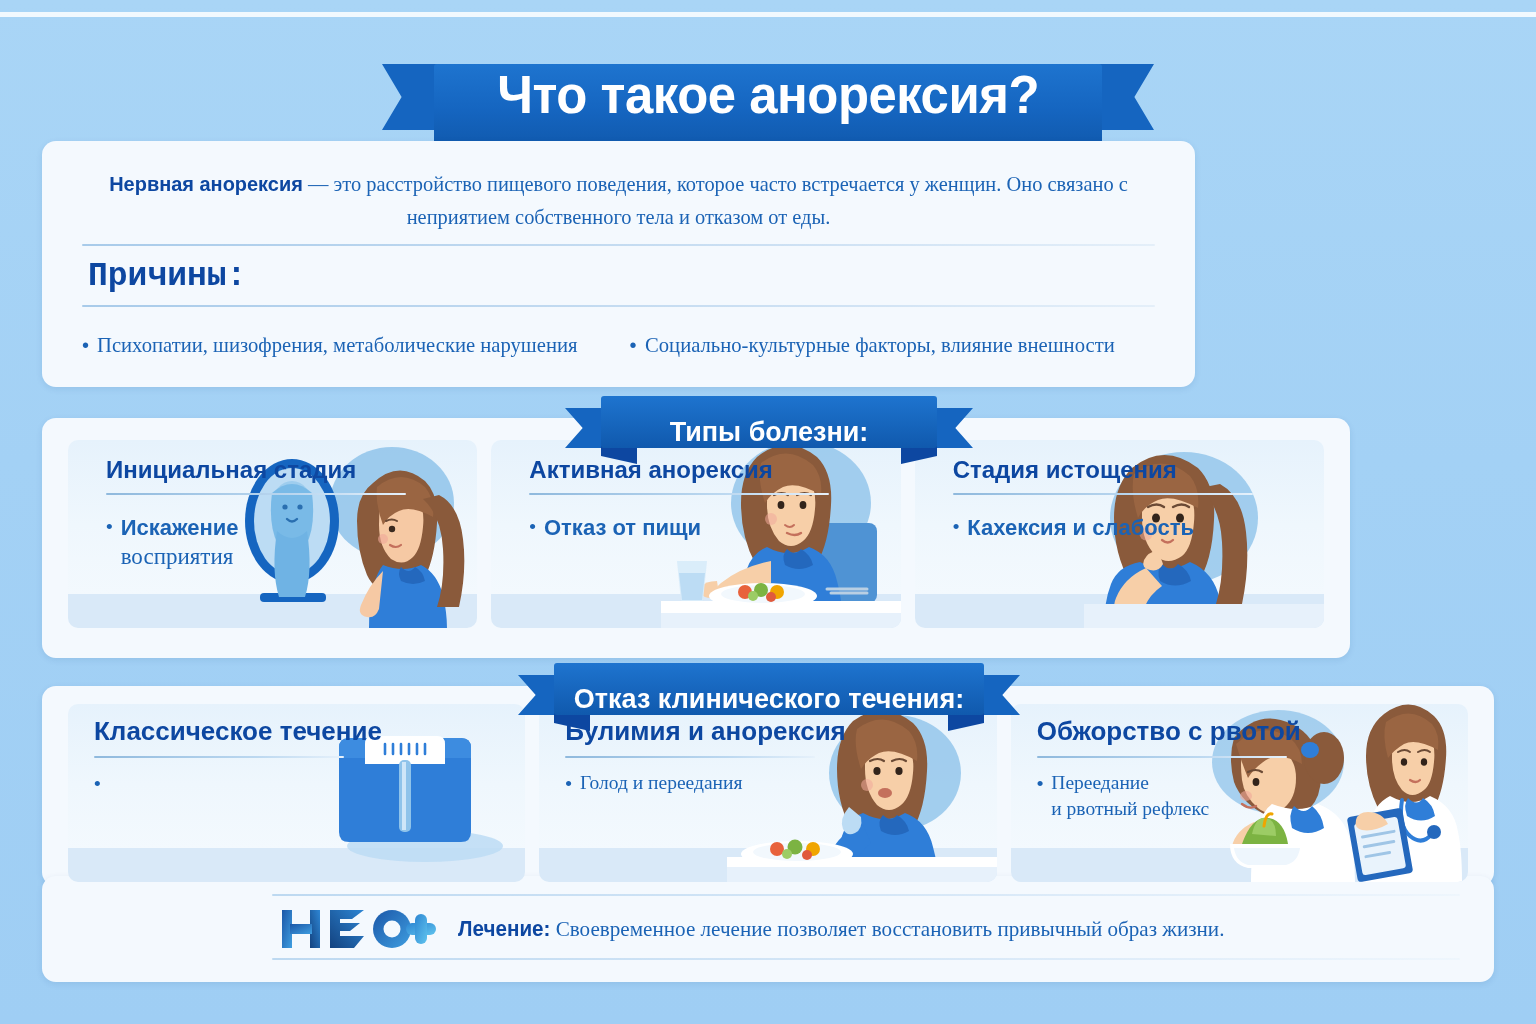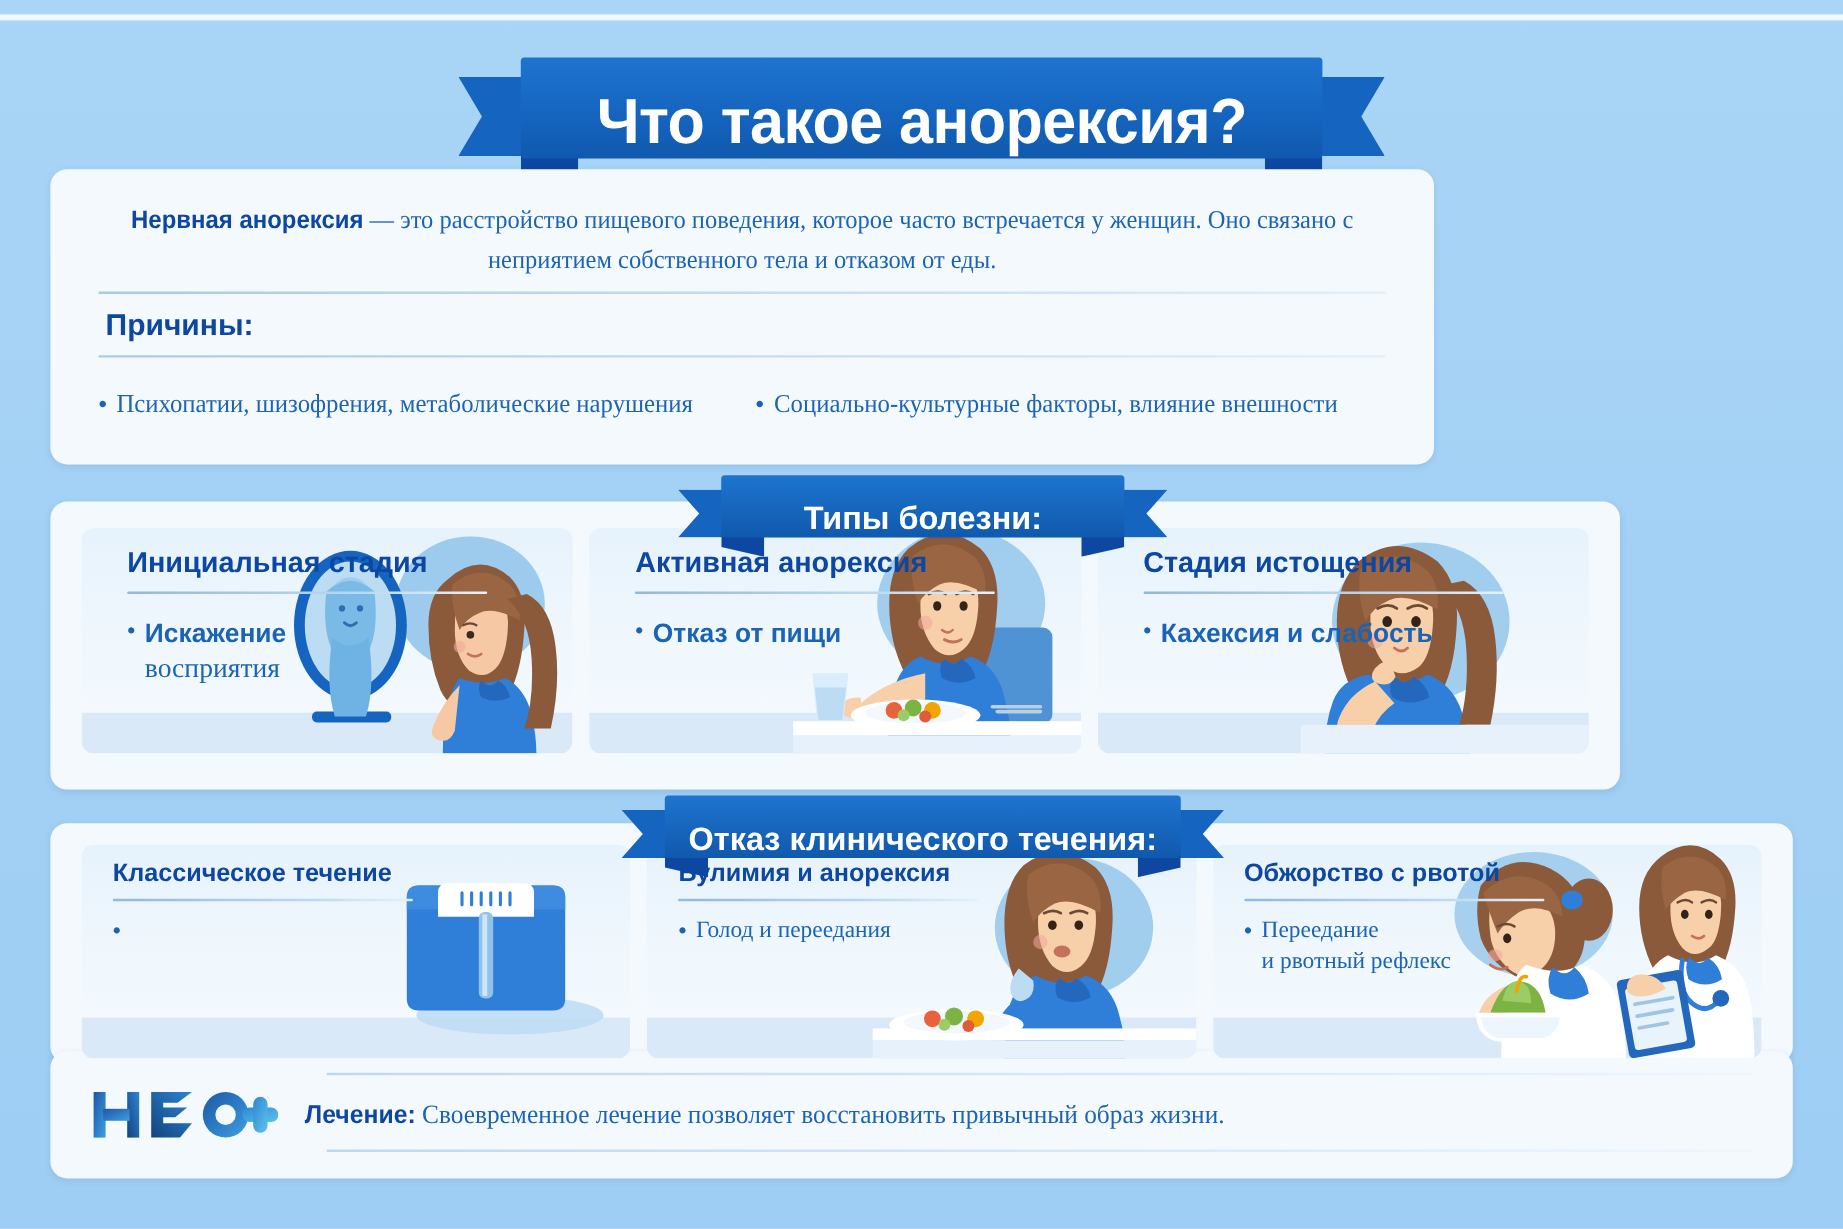--- a/index.html
+++ b/index.html
@@ -21,23 +21,23 @@
     position:absolute; top:22px; width:70px; height:66px; background:#1565c0;
   }
   .ribbon-tailL{ left:382px; clip-path:polygon(0 0,100% 0,100% 100%,0 100%,28% 50%); }
   .ribbon-tailR{ right:382px; clip-path:polygon(0 0,100% 0,72% 50%,100% 100%,0 100%); }
   .ribbon-fold{
     position:absolute; top:88px; width:48px; height:24px; background:#0d47a1;
   }
   .ribbon-fold.l{ left:434px; clip-path:polygon(0 0,100% 0,100% 100%,0 55%); }
   .ribbon-fold.r{ right:434px; clip-path:polygon(0 0,100% 0,100% 55%,0 100%); }
   .ribbon-main{
-    position:absolute; left:434px; right:434px; top:6px; height:84px;
+    position:absolute; left:434px; right:434px; top:22px; height:84px;
     background:linear-gradient(180deg,#1e74cf 0%,#1565c0 55%,#1059ad 100%);
-    border-radius:3px; display:flex; align-items:flex-end; justify-content:center;
+    border-radius:3px; display:flex; align-items:flex-start; justify-content:center;
   }
   .ribbon-main .txt{
     color:#ffffff; font-size:53px; font-weight:bold; letter-spacing:-.5px;
     font-family:"Liberation Sans", sans-serif; white-space:nowrap;
     transform:scaleX(.96);
   }
 
   
   .panel{
     position:absolute; background:#f4f9fe; border-radius:14px;
@@ -52,22 +52,22 @@
     text-align:center; color:#1b63b5; font-size:21.5px; line-height:33px;
     font-family:"Liberation Serif", serif; font-weight:normal;
     transform:scaleX(.95); transform-origin:center;
   }
   .intro-lead b{ color:#0d47a1; font-family:"Liberation Sans", sans-serif; font-size:21px;}
   .hr{
     height:2px; background:linear-gradient(90deg,#a8cbea,#cfe2f4 70%,#e4eff9);
     margin:10px 0 0 0; border-radius:2px;
   }
   .causes-title{
-    color:#0d47a1; font-size:25px; font-weight:bold; margin:12px 0 0 6px;
-    font-family:Liberation Sans, sans-serif;
+    color:#0d47a1; font-size:33px; font-weight:bold; margin:12px 0 0 6px;
+    font-family:Liberation Mono, monospace;
   }
   .causes-row{ display:flex; margin-top:26px; }
   .cause-col{ flex:1; display:flex; align-items:baseline; }
   .cause-col.c2{ padding-left:22px; }
   .bullet-dot{ color:#1b63b5; font-size:20px; margin-right:8px; }
   .cause-txt{
     color:#1b63b5; font-size:21.5px; font-family:"Liberation Serif", serif;
     transform:scaleX(.96); transform-origin:left;
   }
 
@@ -115,30 +115,30 @@
   }
   .card-bullet{
     position:relative; z-index:3; padding:18px 0 0 38px; display:flex; align-items:flex-start;
   }
   .cb-dot{ color:#1b63b5; font-size:19px; margin-right:8px; line-height:28px; }
   .cb-txt{
     color:#1b63b5; font-family:"Liberation Serif", serif; font-size:23px; line-height:29px;
   }
   .cb-txt .l1{ display:block; font-weight:bold; font-family:"Liberation Sans", sans-serif; font-size:22px;}
   .cb-txt .l2{ display:block; }
-  #forms .card-head{ font-size:21px; padding-left:26px; padding-top:12px; }
+  #forms .card-head{ font-size:26px; padding-left:26px; padding-top:12px; }
   #forms .card-hr{ margin-left:26px; margin-right:26px; width:250px; }
   #forms .card-bullet{ padding-left:26px; padding-top:12px; }
   #forms .cb-txt{ font-size:19.5px; line-height:26px; }
   #forms .cb-txt .l1{ font-size:19.5px; font-weight:normal; font-family:"Liberation Serif", serif;}
   .card-band{ position:absolute; left:0; right:0; bottom:0; height:34px; background:#d9e9f8; z-index:1;}
 
   
   #footer{ left:42px; top:876px; width:1452px; height:106px; }
-  .footer-inner{ position:relative; height:100%; display:flex; align-items:center; padding:0 34px; }
+  .footer-inner{ position:relative; height:100%; display:flex; align-items:center; padding:0 34px;justify-content:center; }
   .logo{ display:flex; align-items:center; margin-right:22px; }
   .logo svg{ display:block; }
   .footer-hr{
     position:absolute; left:230px; right:34px; top:18px; height:2px; border-radius:2px;
     background:linear-gradient(90deg,#bdd9f1,#d9e9f8 60%,#eef6fd);
   }
   .footer-hr.b{ top:auto; bottom:22px; }
   .footer-txt{
     color:#1b63b5; font-family:"Liberation Serif", serif; font-size:22px;
     transform:scaleX(.96); transform-origin:left; white-space:nowrap;

